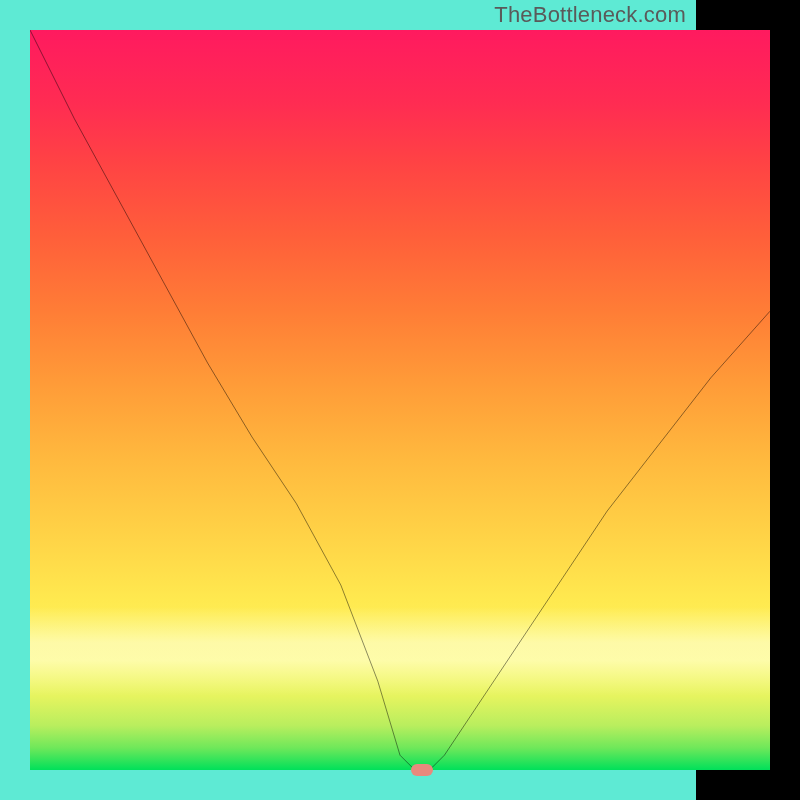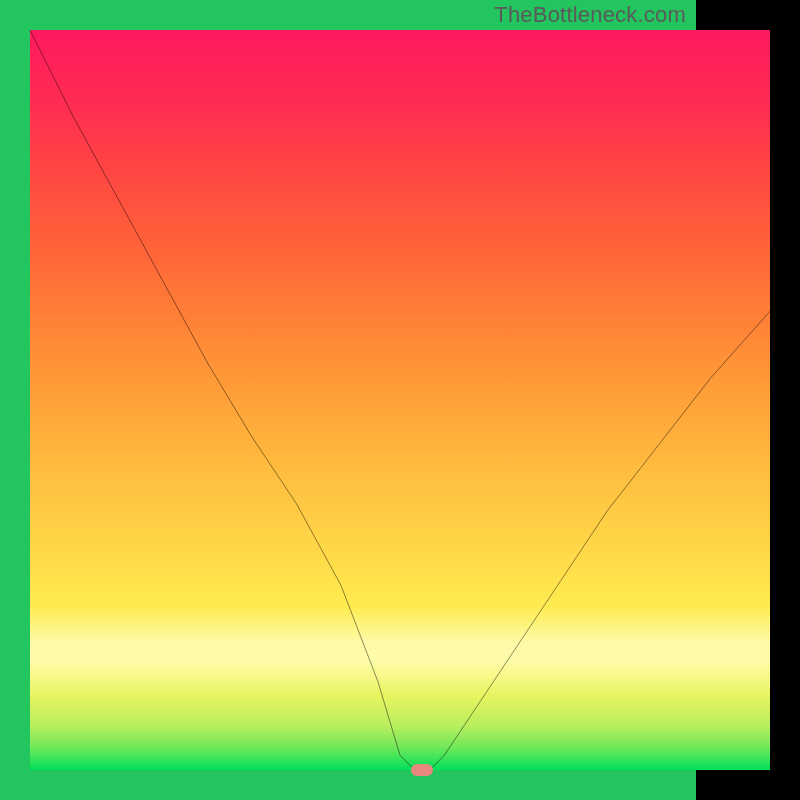--- a/index.html
+++ b/index.html
@@ -8,21 +8,21 @@
     width: 800px;
     height: 800px;
     background: #000;
     overflow: hidden;
     font-family: Arial, Helvetica, sans-serif;
   }
   .frame {
     position: relative;
     width: 696px;
     height: 800px;
-    background: #22c55e;
+    background: #5eead4;
   }
   .watermark {
     position: absolute;
     top: 2px;
     right: 10px;
     color: #5a5a5a;
     font-size: 22px;
     font-weight: 400;
     letter-spacing: 0.2px;
     z-index: 10;

